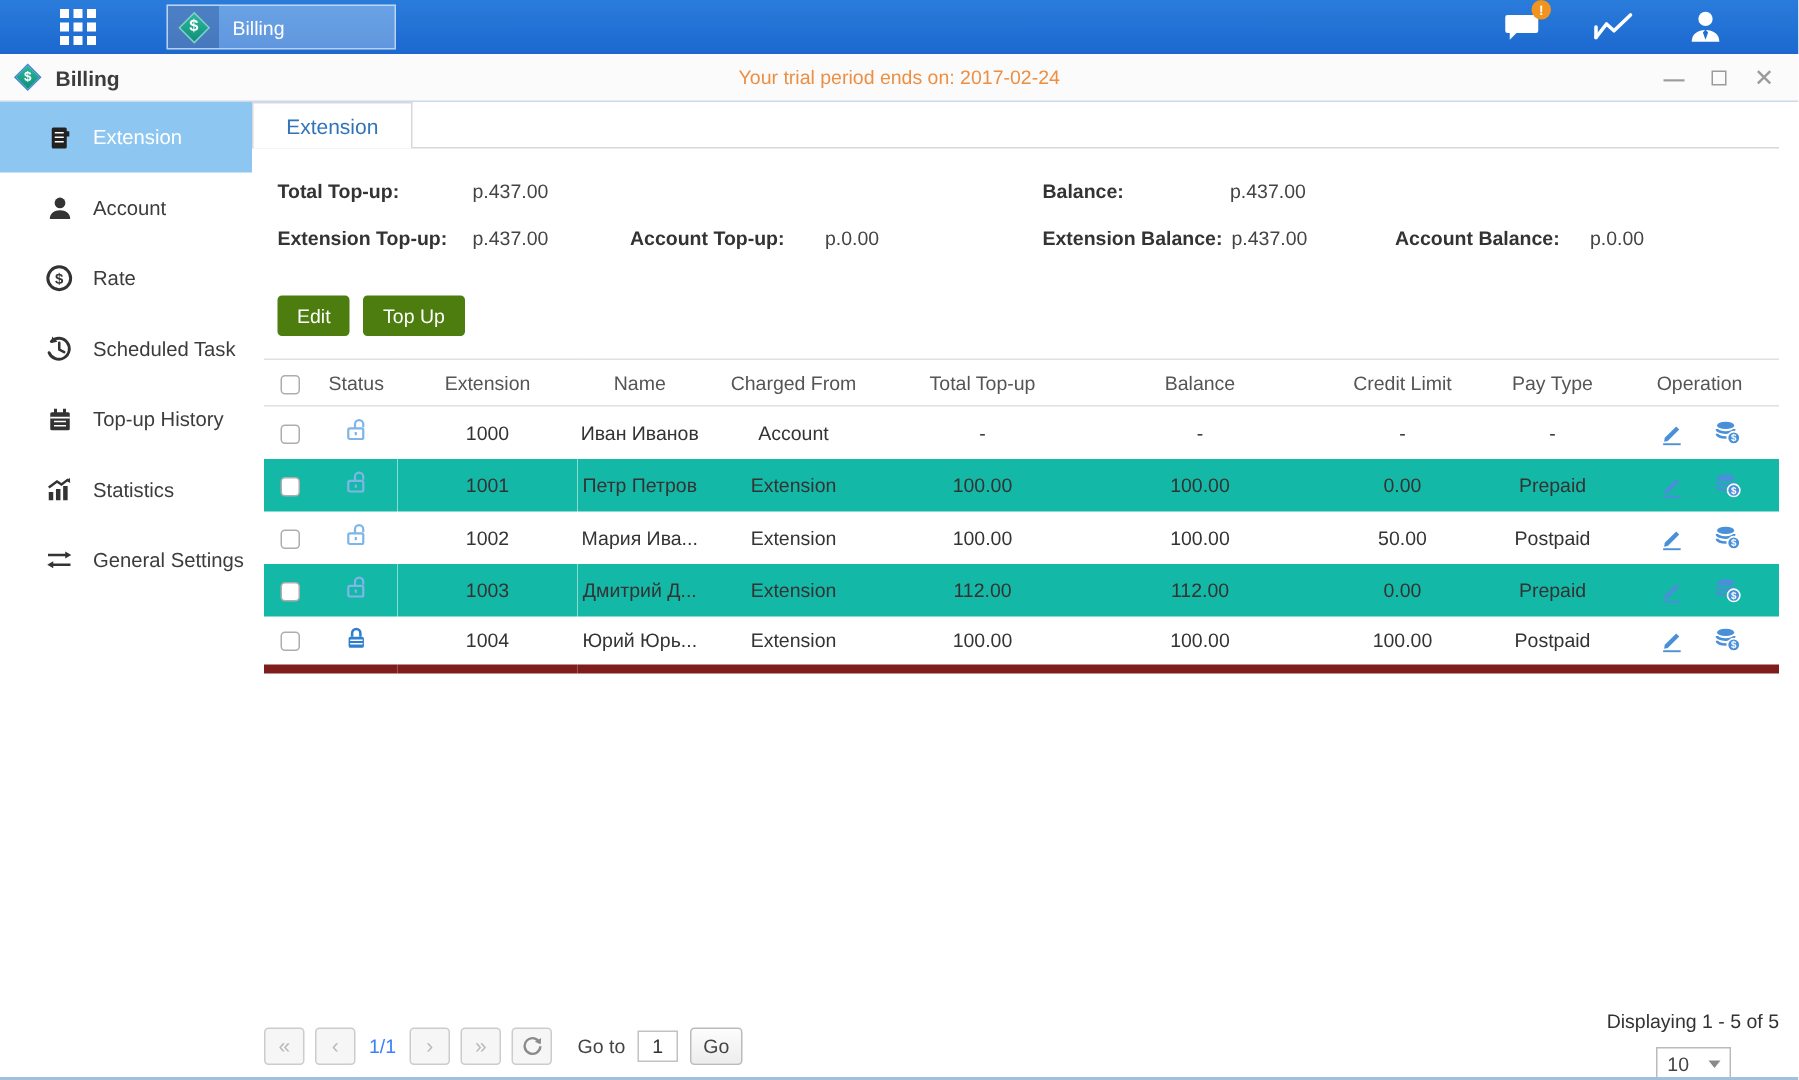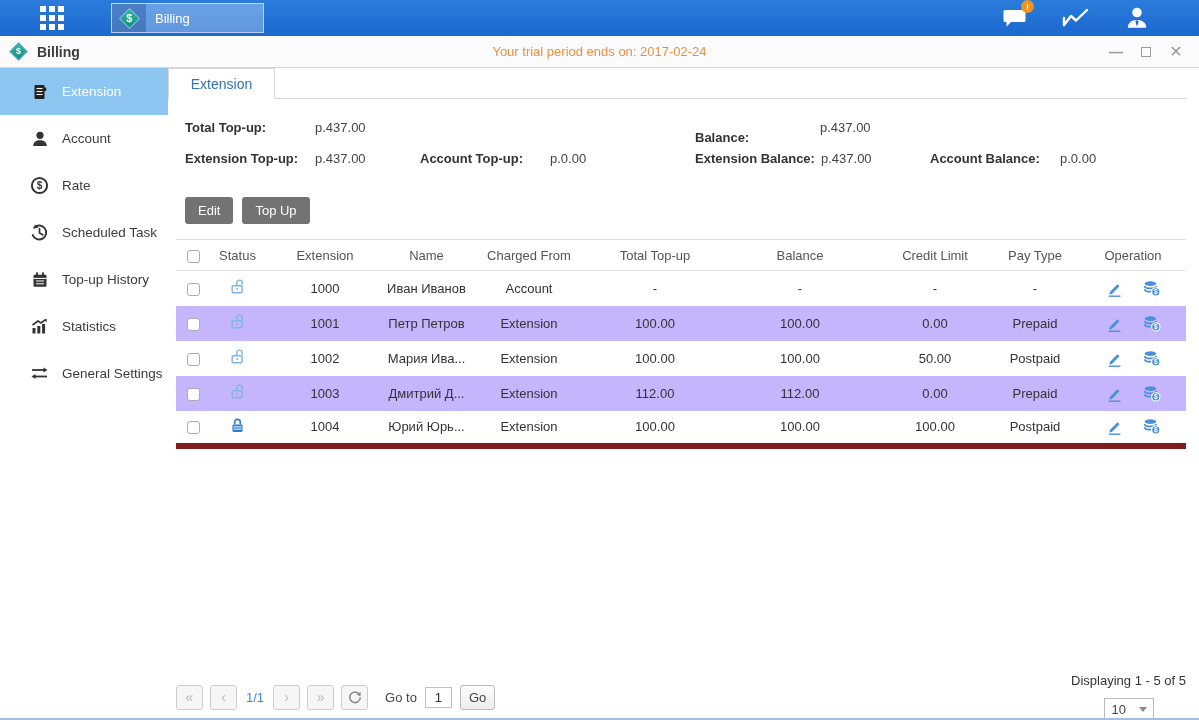--- a/index.html
+++ b/index.html
@@ -52,29 +52,29 @@
   .tabstrip { position:relative; height:31px; border-bottom:1px solid #d8d8d8; margin-right:13px; }
   .tab { position:absolute; left:0; top:0; height:31px; width:107px; background:#fff;
     border:1px solid #d8d8d8; border-bottom:none; display:flex; align-items:center; justify-content:center;
     font-size:14px; color:#3274ba; cursor:pointer; }
 
   .summary { position:relative; height:66px; margin-top:19px; font-size:13px; color:#333; }
   .summary .lab { position:absolute; font-weight:bold; }
   .summary .val { position:absolute; color:#444; }
 
   .actions { margin-top:13px; margin-left:17px; display:flex; gap:9px; }
-  .btn-blue { background:#737373; color:#fff; border:none; font-size:13px; padding:6px 13px;
+  .btn-blue { background:#4d7c0f; color:#fff; border:none; font-size:13px; padding:6px 13px;
     border-radius:3px; cursor:pointer; font-family:inherit; }
 
   
   .grid-table { margin:15px 13px 0 8px; width:1010px; border-collapse:collapse; table-layout:fixed; font-size:13px; }
   .grid-table th { border-top:1px solid #e0e0e0; border-bottom:1px solid #e0e0e0; height:31px;
     font-weight:normal; color:#555; text-align:center; cursor:pointer; }
   .grid-table td { height:35px; text-align:center; color:#333; overflow:hidden; white-space:nowrap; }
-  .grid-table tr.alt td { background:#c4b5fd; }
+  .grid-table tr.alt td { background:#14b8a6; }
   .grid-table tr.last td { border-bottom:6px solid #7f1d1d; }
   .cbx { display:inline-block; width:13px; height:13px; border:1px solid #adadad; border-radius:3px; background:#fff; vertical-align:middle; cursor:pointer; }
   .op-icons { display:flex; align-items:center; justify-content:center; gap:20px; }
   .op-icons svg { cursor:pointer; }
   .lock-ico { cursor:pointer; }
 
   
   .footer { position:absolute; left:8px; right:13px; bottom:8px; height:26px; display:flex; align-items:center; font-size:13px; color:#333; }
   .pg-btn { width:27px; height:25px; border:1px solid #ccc; border-radius:3px; background:#f6f6f6;
     color:#b9b9b9; display:flex; align-items:center; justify-content:center; font-size:14px; cursor:pointer; margin-right:7px; }
@@ -237,21 +237,21 @@
   </div>
 
   <div class="content">
     <div class="tabstrip">
       <div class="tab">Extension</div>
     </div>
 
     <div class="summary">
       <span class="lab" style="left:17px; top:2px">Total Top-up:</span>
       <span class="val" style="left:147px; top:2px">p.437.00</span>
-      <span class="lab" style="left:527px; top:12px">Balance:</span>
+      <span class="lab" style="left:527px; top:2px">Balance:</span>
       <span class="val" style="left:652px; top:2px">p.437.00</span>
 
       <span class="lab" style="left:17px; top:33px">Extension Top-up:</span>
       <span class="val" style="left:147px; top:33px">p.437.00</span>
       <span class="lab" style="left:252px; top:33px">Account Top-up:</span>
       <span class="val" style="left:382px; top:33px">p.0.00</span>
       <span class="lab" style="left:527px; top:33px">Extension Balance:</span>
       <span class="val" style="left:653px; top:33px">p.437.00</span>
       <span class="lab" style="left:762px; top:33px">Account Balance:</span>
       <span class="val" style="left:892px; top:33px">p.0.00</span>

